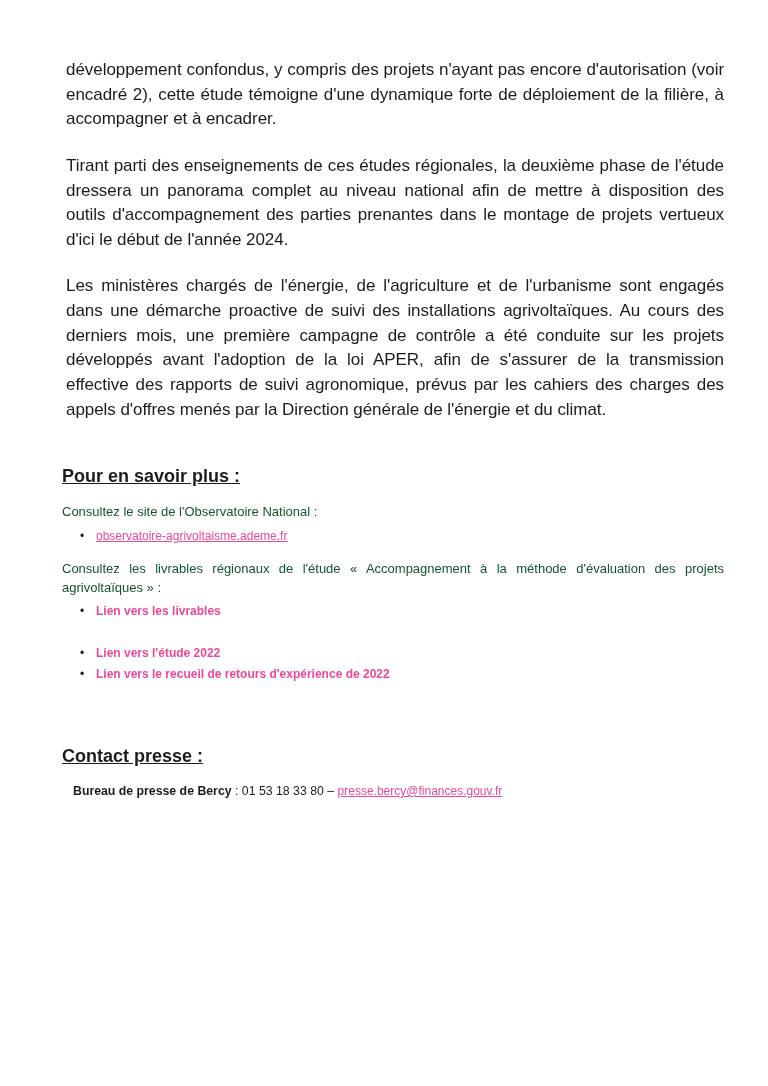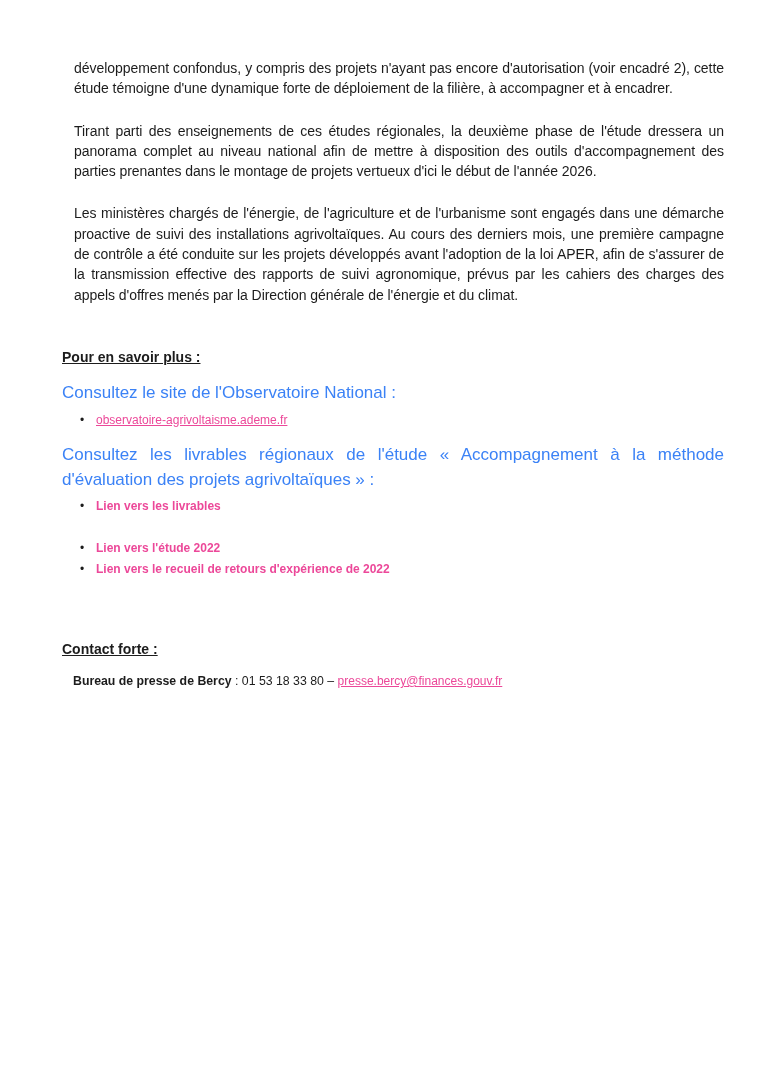--- a/index.html
+++ b/index.html
@@ -22,42 +22,42 @@
     background: #ffffff;
     overflow: hidden;
   }
   .content {
     position: absolute;
     left: 62px;
     top: 58px;
     width: 662px;
   }
   p.para {
-    margin: 0 0 14px 12px;
-    font-size: 14px;
+    margin: 0 0 14px 4px;
+    font-size: 17px;
     line-height: 1.45;
     text-align: justify;
     color: #1c1c1c;
     letter-spacing: -0.05px;
   }
   .spacer-lg { height: 30px; }
   .spacer-md { height: 18px; }
   .spacer-sm { height: 8px; }
   .heading {
     margin: 0 0 16px 0;
-    font-size: 14px;
+    font-size: 18px;
     font-weight: bold;
     text-decoration: underline;
     color: #1c1c1c;
   }
   .lead {
     margin: 0 0 4px 0;
-    font-size: 17px;
+    font-size: 13px;
     line-height: 1.45;
-    color: #3b82f6;
+    color: #14532d;
     text-align: justify;
   }
   ul.links {
     margin: 0 0 12px 0;
     padding-left: 34px;
     list-style: none;
   }
   ul.links li {
     position: relative;
     font-size: 12.3px;
@@ -96,21 +96,21 @@
 </head>
 <body>
 
 <div class="page">
   <div class="content">
 
     <p class="para">développement confondus, y compris des projets n'ayant pas encore d'autorisation (voir encadré 2), cette étude témoigne d'une dynamique forte de déploiement de la filière, à accompagner et à encadrer.</p>
 
     <div class="spacer-sm"></div>
 
-    <p class="para">Tirant parti des enseignements de ces études régionales, la deuxième phase de l'étude dressera un panorama complet au niveau national afin de mettre à disposition des outils d'accompagnement des parties prenantes dans le montage de projets vertueux d'ici le début de l'année 2026.</p>
+    <p class="para">Tirant parti des enseignements de ces études régionales, la deuxième phase de l'étude dressera un panorama complet au niveau national afin de mettre à disposition des outils d'accompagnement des parties prenantes dans le montage de projets vertueux d'ici le début de l'année 2024.</p>
 
     <div class="spacer-sm"></div>
 
     <p class="para">Les ministères chargés de l'énergie, de l'agriculture et de l'urbanisme sont engagés dans une démarche proactive de suivi des installations agrivoltaïques. Au cours des derniers mois, une première campagne de contrôle a été conduite sur les projets développés avant l'adoption de la loi APER, afin de s'assurer de la transmission effective des rapports de suivi agronomique, prévus par les cahiers des charges des appels d'offres menés par la Direction générale de l'énergie et du climat.</p>
 
     <div class="spacer-lg"></div>
 
     <h2 class="heading">Pour en savoir plus :</h2>
 
     <p class="lead">Consultez le site de l'Observatoire National :</p>
@@ -137,20 +137,20 @@
         <a class="link plain" href="#">Lien vers l'étude 2022</a>
       </li>
       <li>
         <a class="link plain" href="#">Lien vers le recueil de retours d'expérience de 2022</a>
       </li>
     </ul>
 
     <div class="spacer-lg"></div>
     <div class="spacer-md"></div>
 
-    <h2 class="heading">Contact forte :</h2>
+    <h2 class="heading">Contact presse :</h2>
 
     <p class="contact-line">
       <span class="bold">Bureau de presse de Bercy</span><span> : </span><span class="nowrap">01 53 18 33 80</span><span> – </span><a class="link" href="#">presse.bercy@finances.gouv.fr</a>
     </p>
 
   </div>
 </div>
 
 </body></html>

